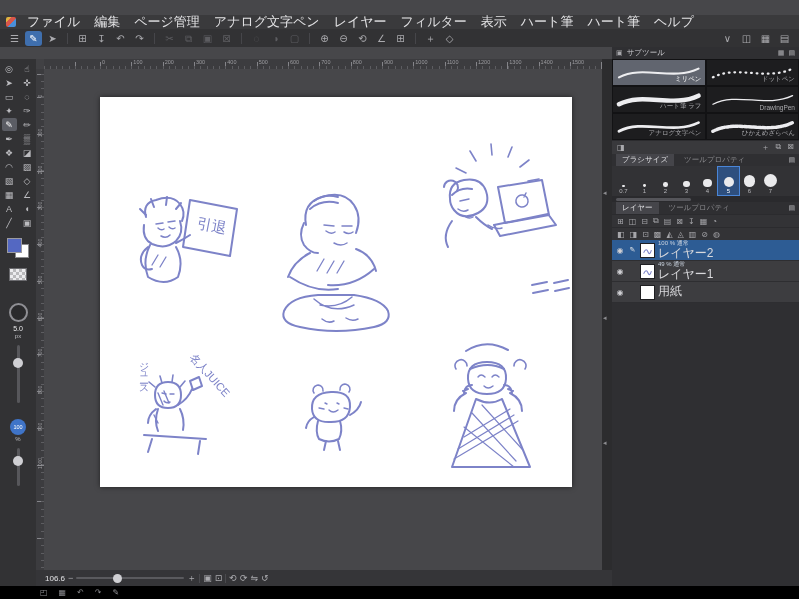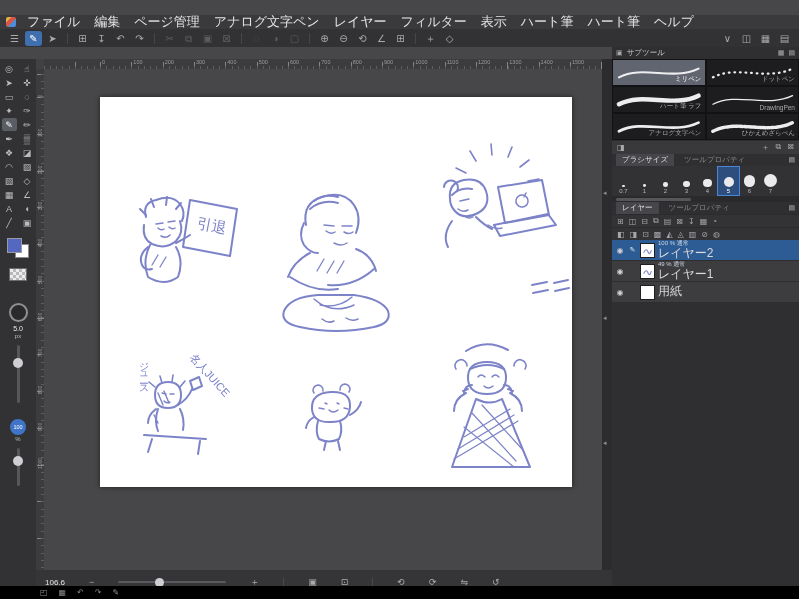--- a/index.html
+++ b/index.html
@@ -128,21 +128,21 @@
   .l-eye{width:10px;text-align:center;font-size:8px;color:#cfcfd3}
   .l-edit{width:9px;text-align:center;font-size:7px;color:#e8e8ea}
   .lthumb{position:relative;width:15px;height:15px;border:1px solid #1f1f22;box-sizing:border-box;background:#fff}
   .lthumb svg{position:absolute;inset:0}
   .lmeta{display:flex;flex-direction:column;justify-content:center;line-height:1.15}
   .l1{font-size:6px;color:#c9d2de}
   .l2{font-size:12px}
   .panel-fill{flex:1;background:#2f2f32}
   
   .bottombar{position:absolute;left:36px;top:570px;width:576px;height:16px;background:#353538;
-    display:flex;align-items:center;gap:24px;padding:12px 9px;box-sizing:border-box;font-size:8px;color:#c9c9cd}
+    display:flex;align-items:center;gap:3px;padding:4px 9px;box-sizing:border-box;font-size:8px;color:#c9c9cd}
   .zoomval{font-size:8px;color:#e3e3e6}
   .bb-icon{font-size:9px;color:#ababaf}
   .bb-sep{width:1px;height:9px;background:#4a4a4e}
   .hslider{position:relative;width:108px;height:2px;background:#5a5a5e;border-radius:1px}
   .hslider i{position:absolute;top:-3.5px;left:34%;width:9px;height:9px;border-radius:50%;background:#cfcfd3}
   .edgebar{position:absolute;left:0;top:586px;width:799px;height:13px;background:#000;
     display:flex;align-items:center;gap:11px;padding-left:40px;box-sizing:border-box}
   .eb-icon{font-size:8px;color:#8c8c90}
 </style>
 </head>

